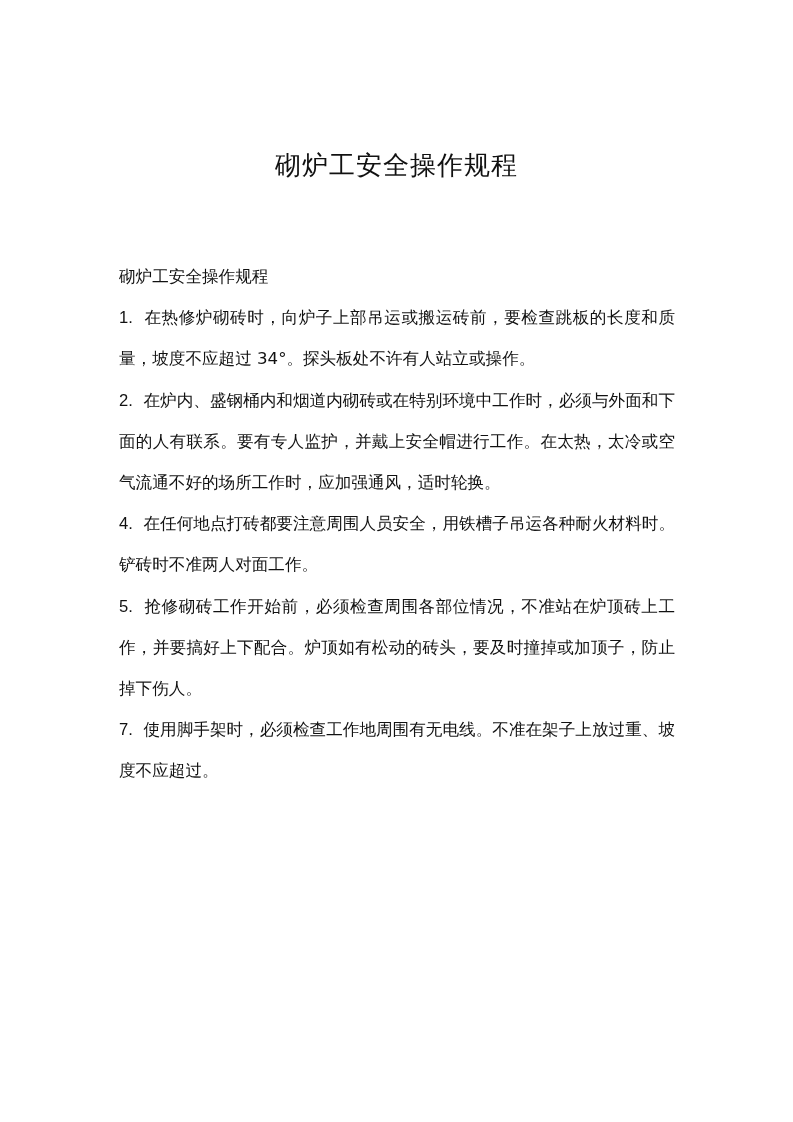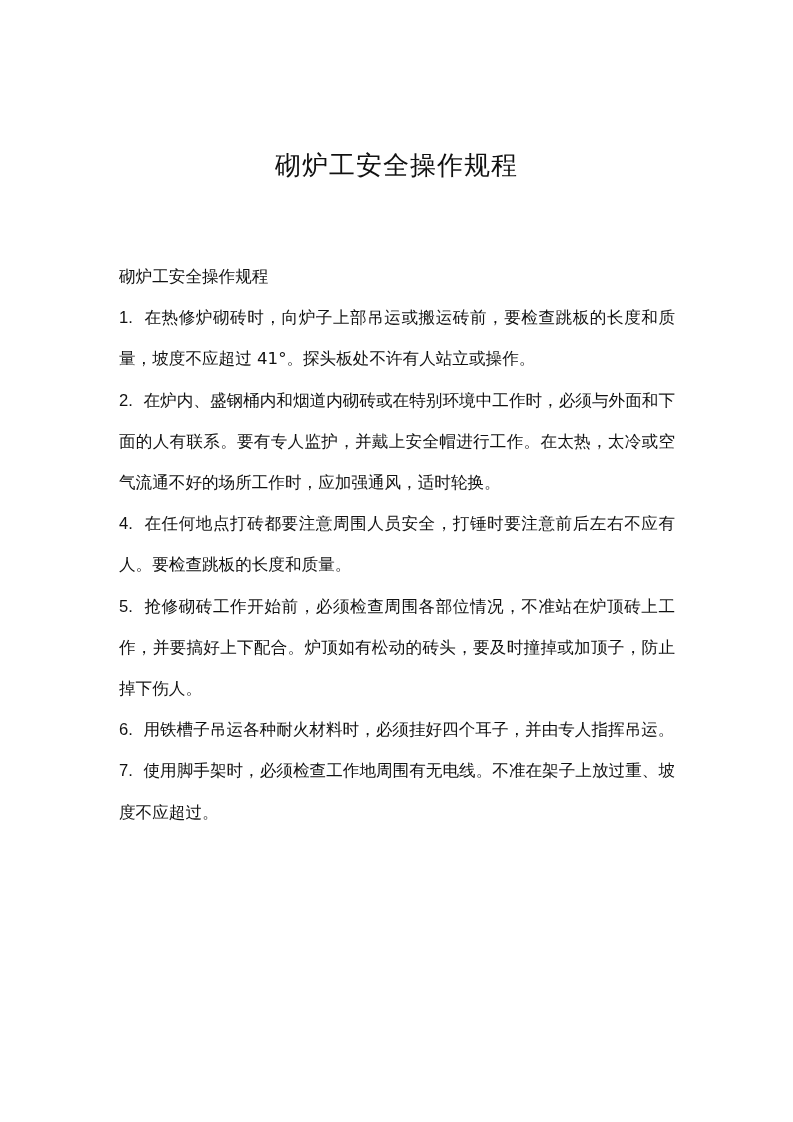--- a/index.html
+++ b/index.html
@@ -59,26 +59,25 @@
   </style>
 </head>
 <body>
 
 <div class="page">
   <h1 class="doc-title">砌炉工安全操作规程</h1>
 
   <div class="body">
     <p class="subtitle">砌炉工安全操作规程</p>
 
-    <p class="para"><span class="num">1.</span>&nbsp; <span>在热修炉砌砖时，向炉子上部吊运或搬运砖前，要检查跳板的长度和质量，坡度不应超过 41°。探头板处不许有人站立或操作。</span></p>
+    <p class="para"><span class="num">1.</span>&nbsp; <span>在热修炉砌砖时，向炉子上部吊运或搬运砖前，要检查跳板的长度和质量，坡度不应超过 34°。探头板处不许有人站立或操作。</span></p>
 
     <p class="para"><span class="num">2.</span>&nbsp; <span>在炉内、盛钢桶内和烟道内砌砖或在特别环境中工作时，必须与外面和下面的人有联系。要有专人监护，并戴上安全帽进行工作。在太热，太冷或空气流通不好的场所工作时，应加强通风，适时轮换。</span></p>
 
 
-    <p class="para"><span class="num">4.</span>&nbsp; <span>在任何地点打砖都要注意周围人员安全，打锤时要注意前后左右不应有人。要检查跳板的长度和质量。</span></p>
+    <p class="para"><span class="num">4.</span>&nbsp; <span>在任何地点打砖都要注意周围人员安全，用铁槽子吊运各种耐火材料时。铲砖时不准两人对面工作。</span></p>
 
     <p class="para"><span class="num">5.</span>&nbsp; <span>抢修砌砖工作开始前，必须检查周围各部位情况，不准站在炉顶砖上工作，并要搞好上下配合。炉顶如有松动的砖头，要及时撞掉或加顶子，防止掉下伤人。</span></p>
 
-    <p class="para"><span class="num">6.</span>&nbsp; <span>用铁槽子吊运各种耐火材料时，必须挂好四个耳子，并由专人指挥吊运。</span></p>
 
     <p class="para"><span class="num">7.</span>&nbsp; <span>使用脚手架时，必须检查工作地周围有无电线。不准在架子上放过重、坡度不应超过。</span></p>
   </div>
 </div>
 
 </body></html>

